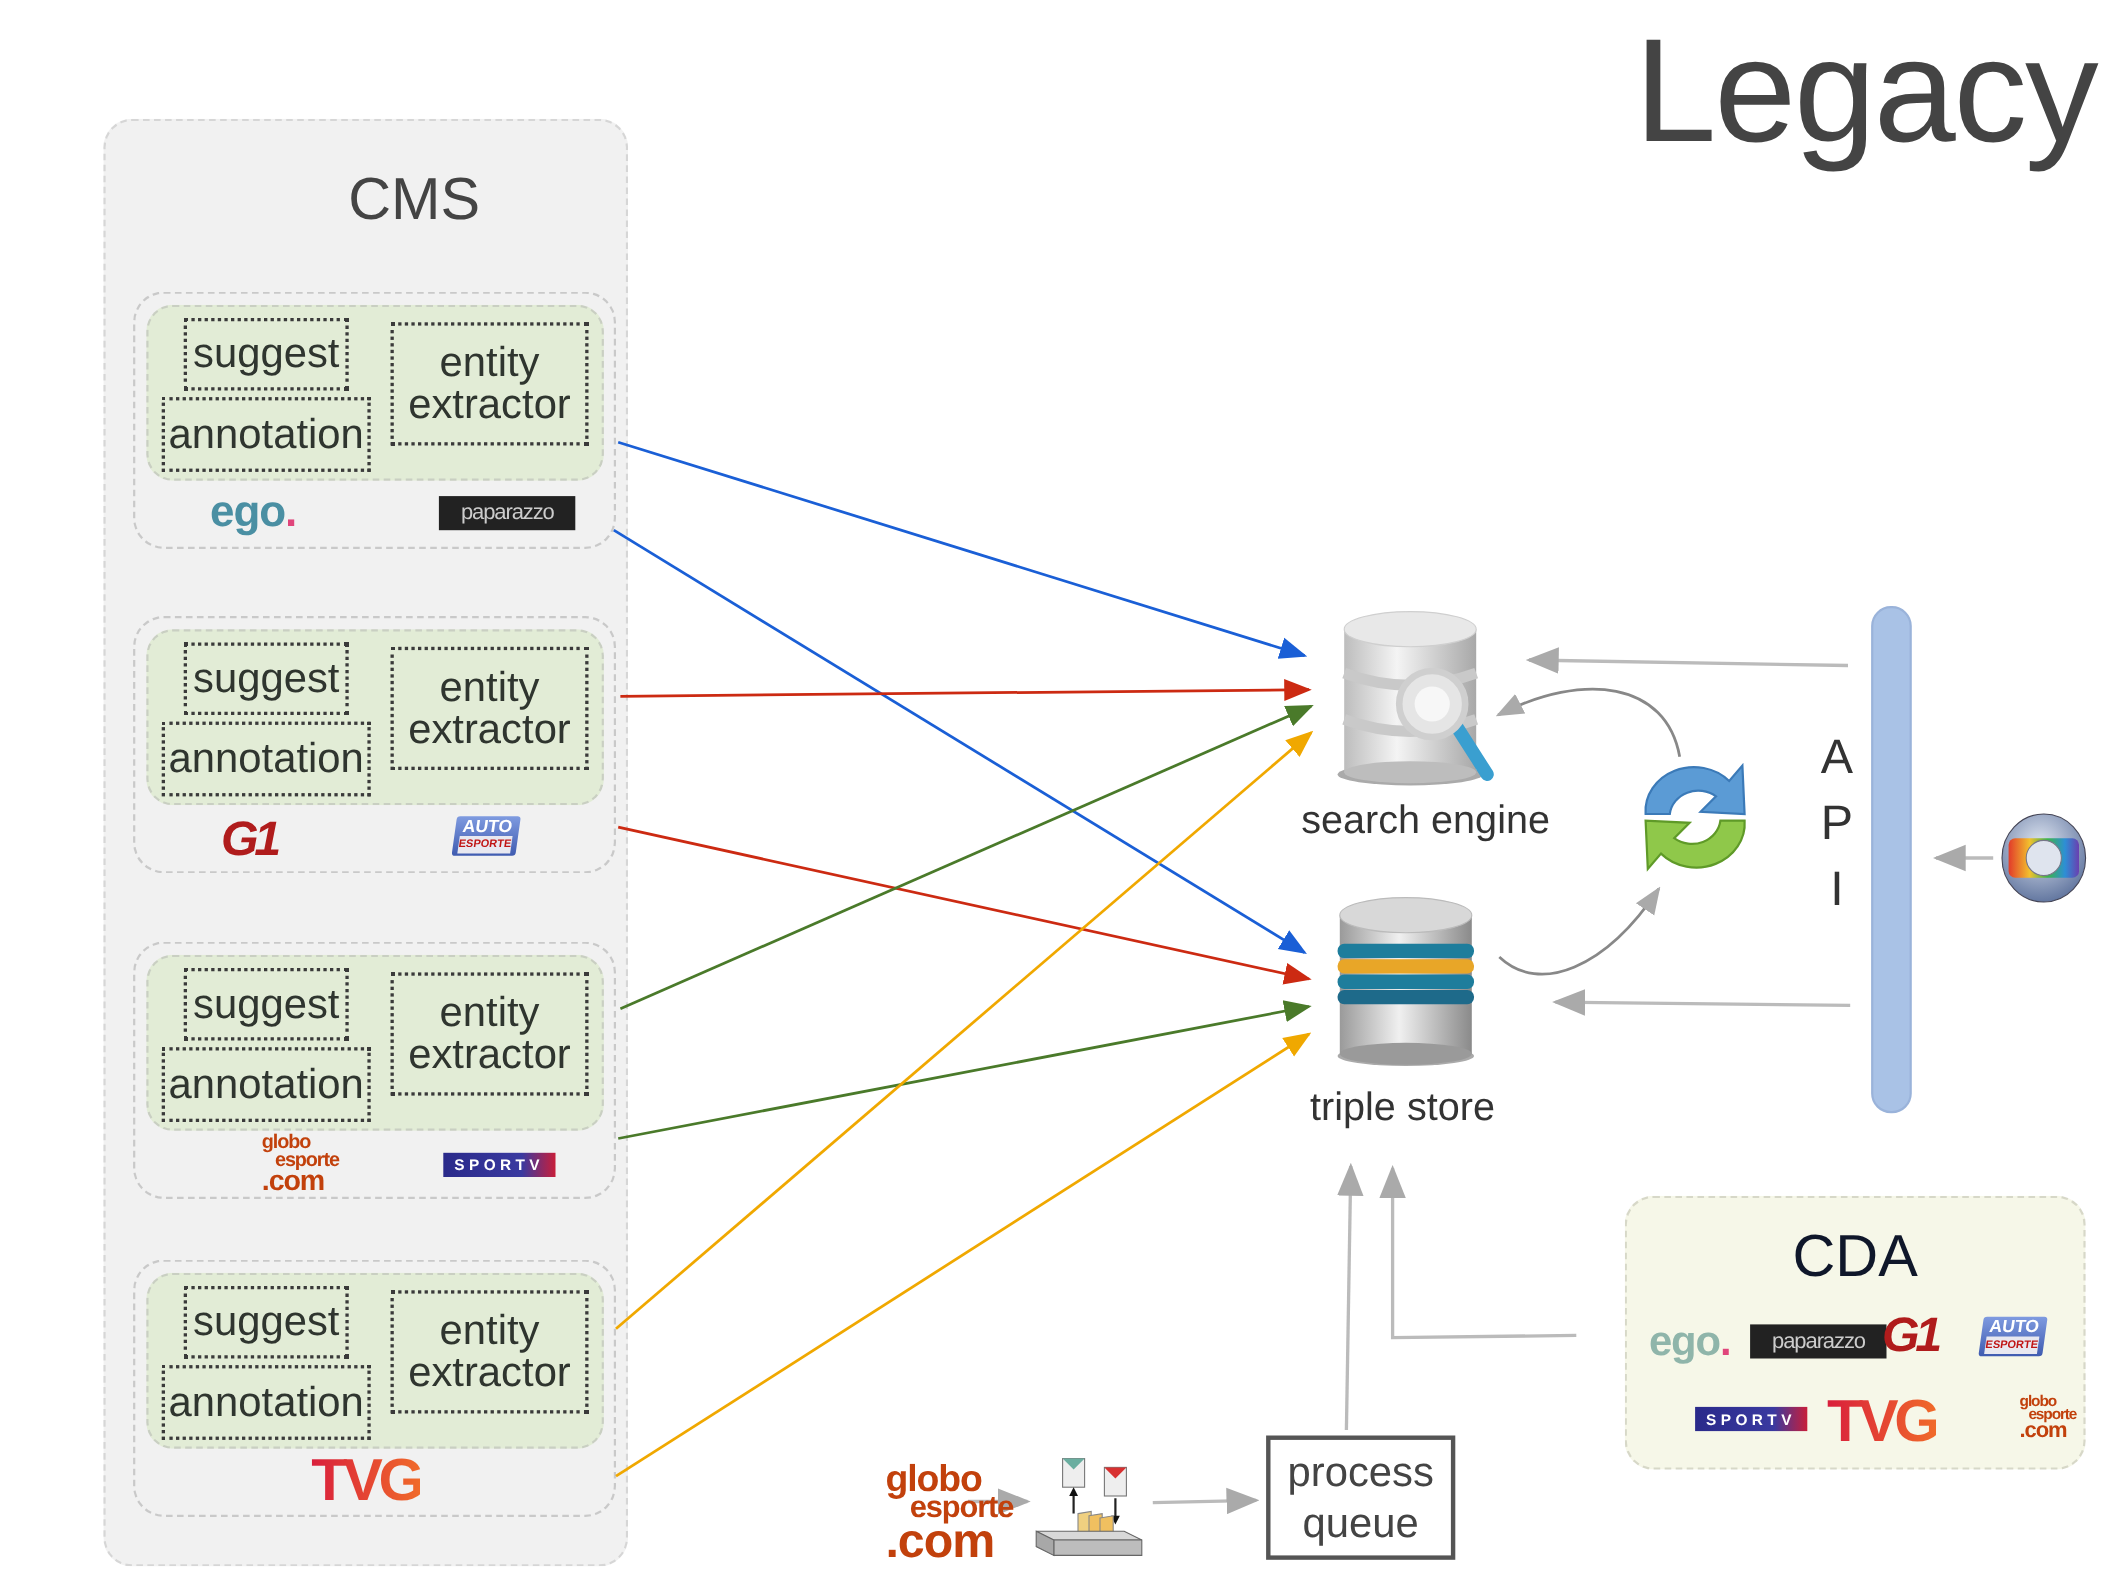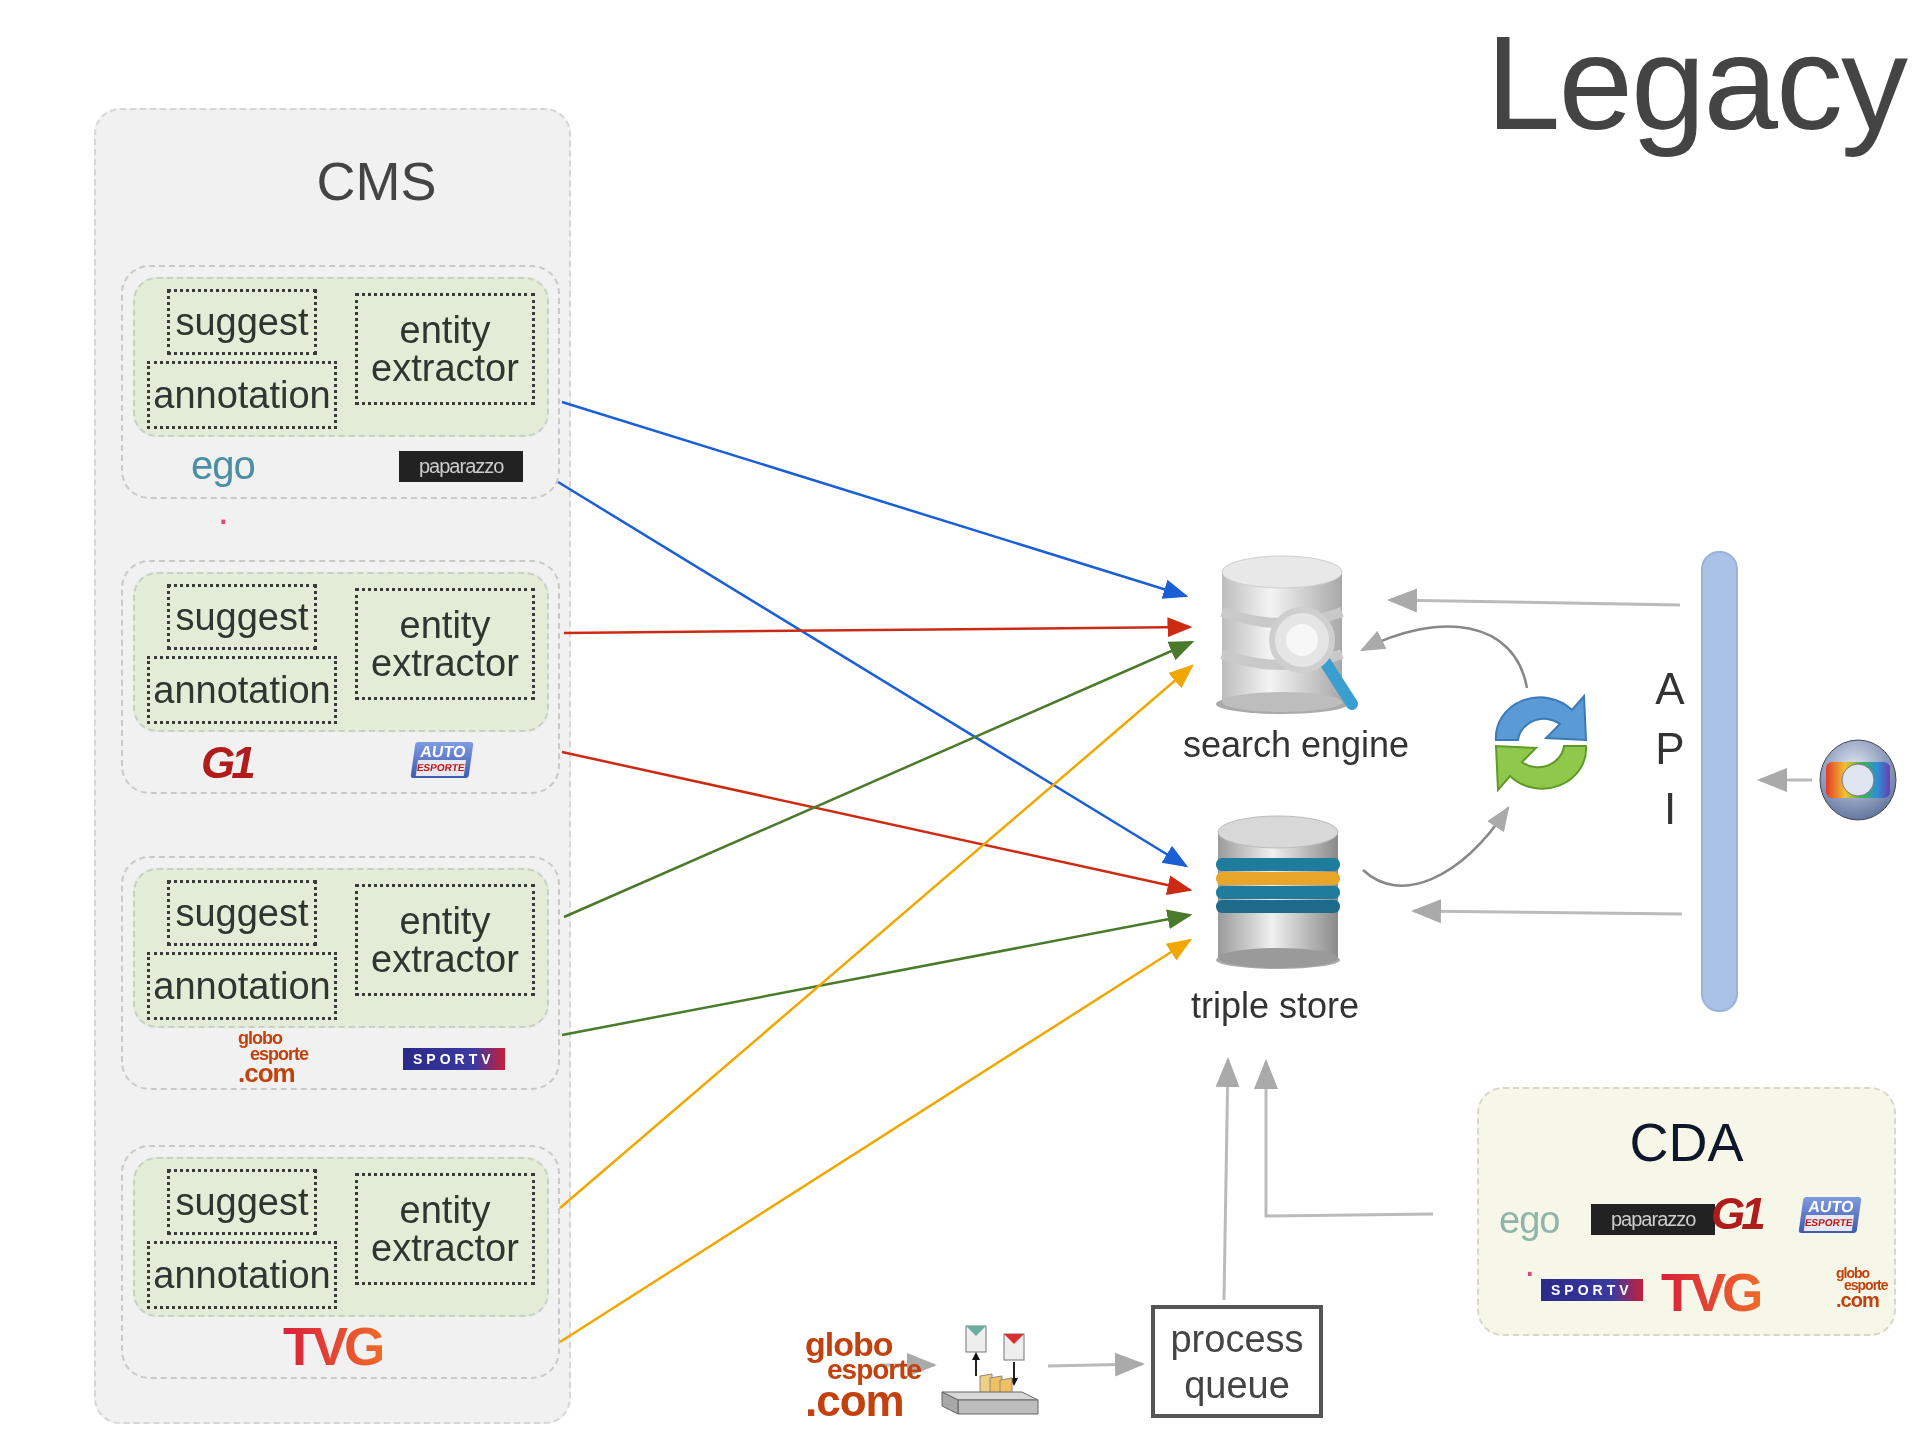--- a/index.html
+++ b/index.html
@@ -6,21 +6,21 @@
   body{width:1920px;height:1440px;background:#fff;position:relative;overflow:hidden;font-family:"Liberation Sans",sans-serif;color:#333;}
   .abs{position:absolute;}
   .title{right:14px;top:10px;text-align:right;font-size:134px;line-height:146px;color:#444;letter-spacing:-2px;}
   .cms{left:94px;top:108px;width:477px;height:1316px;background:#f1f1f1;border:2px dashed #d6d6d6;border-radius:26px;box-sizing:border-box;}
   .cms-title{left:94px;top:150px;width:477px;text-align:center;font-size:54px;color:#444;margin-left:44px;}
   .group{width:439px;height:234px;border:2px dashed #c9c9c9;border-radius:28px;box-sizing:border-box;background:#f1f1f1;}
   .inner{position:absolute;left:10px;top:10px;width:416px;height:160px;background:#e2ecd6;border:2px dashed #c9cfc2;border-radius:24px;box-sizing:border-box;}
   .dot{position:absolute;border:3px dotted #3a3a3a;box-sizing:border-box;display:flex;align-items:center;justify-content:center;text-align:center;font-size:38px;color:#2f352f;line-height:38px;}
   .logo-row{position:absolute;left:0;top:176px;width:100%;height:52px;}
   .logo{position:absolute;display:flex;align-items:center;justify-content:center;}
-  .ego{font-size:40px;color:#4a8fa3;font-weight:400;letter-spacing:-1px;flex-direction:column;}
+  .ego{font-size:40px;color:#4a8fa3;font-weight:700;letter-spacing:-1px;}
   .ego .pink{color:#e0457b;}
   .paparazzo{background:#222;color:#ccc;font-size:20px;padding:4px 20px;letter-spacing:-1px;}
   .g1{color:#b01c1c;font-size:44px;font-weight:bold;font-style:italic;letter-spacing:-4px;}
   .auto{background:linear-gradient(#7f9be0,#3f5bb0);color:#fff;font-weight:bold;font-size:16px;line-height:16px;padding:2px 5px;transform:skewX(-8deg);border-radius:3px;text-align:center;}
   .auto small{display:block;font-size:10px;color:#c01515;background:#e8e8f0;}
   .globoesp{color:#c2410c;font-weight:bold;font-size:18px;line-height:16px;text-align:left;letter-spacing:-1px;margin-left:47px;}
   .globoesp b{font-size:26px;display:block;line-height:22px;}
   .sportv{background:linear-gradient(90deg,#2a2a8a,#3a3aa0 70%,#c81e3a);color:#fff;font-size:14px;font-weight:bold;letter-spacing:4px;padding:3px 10px;}
   .tvg{font-size:54px;font-weight:bold;letter-spacing:-4px;background:linear-gradient(90deg,#d91f3c,#f06a2a);-webkit-background-clip:text;background-clip:text;color:transparent;}
   .label{font-size:36px;color:#333;text-align:center;}

